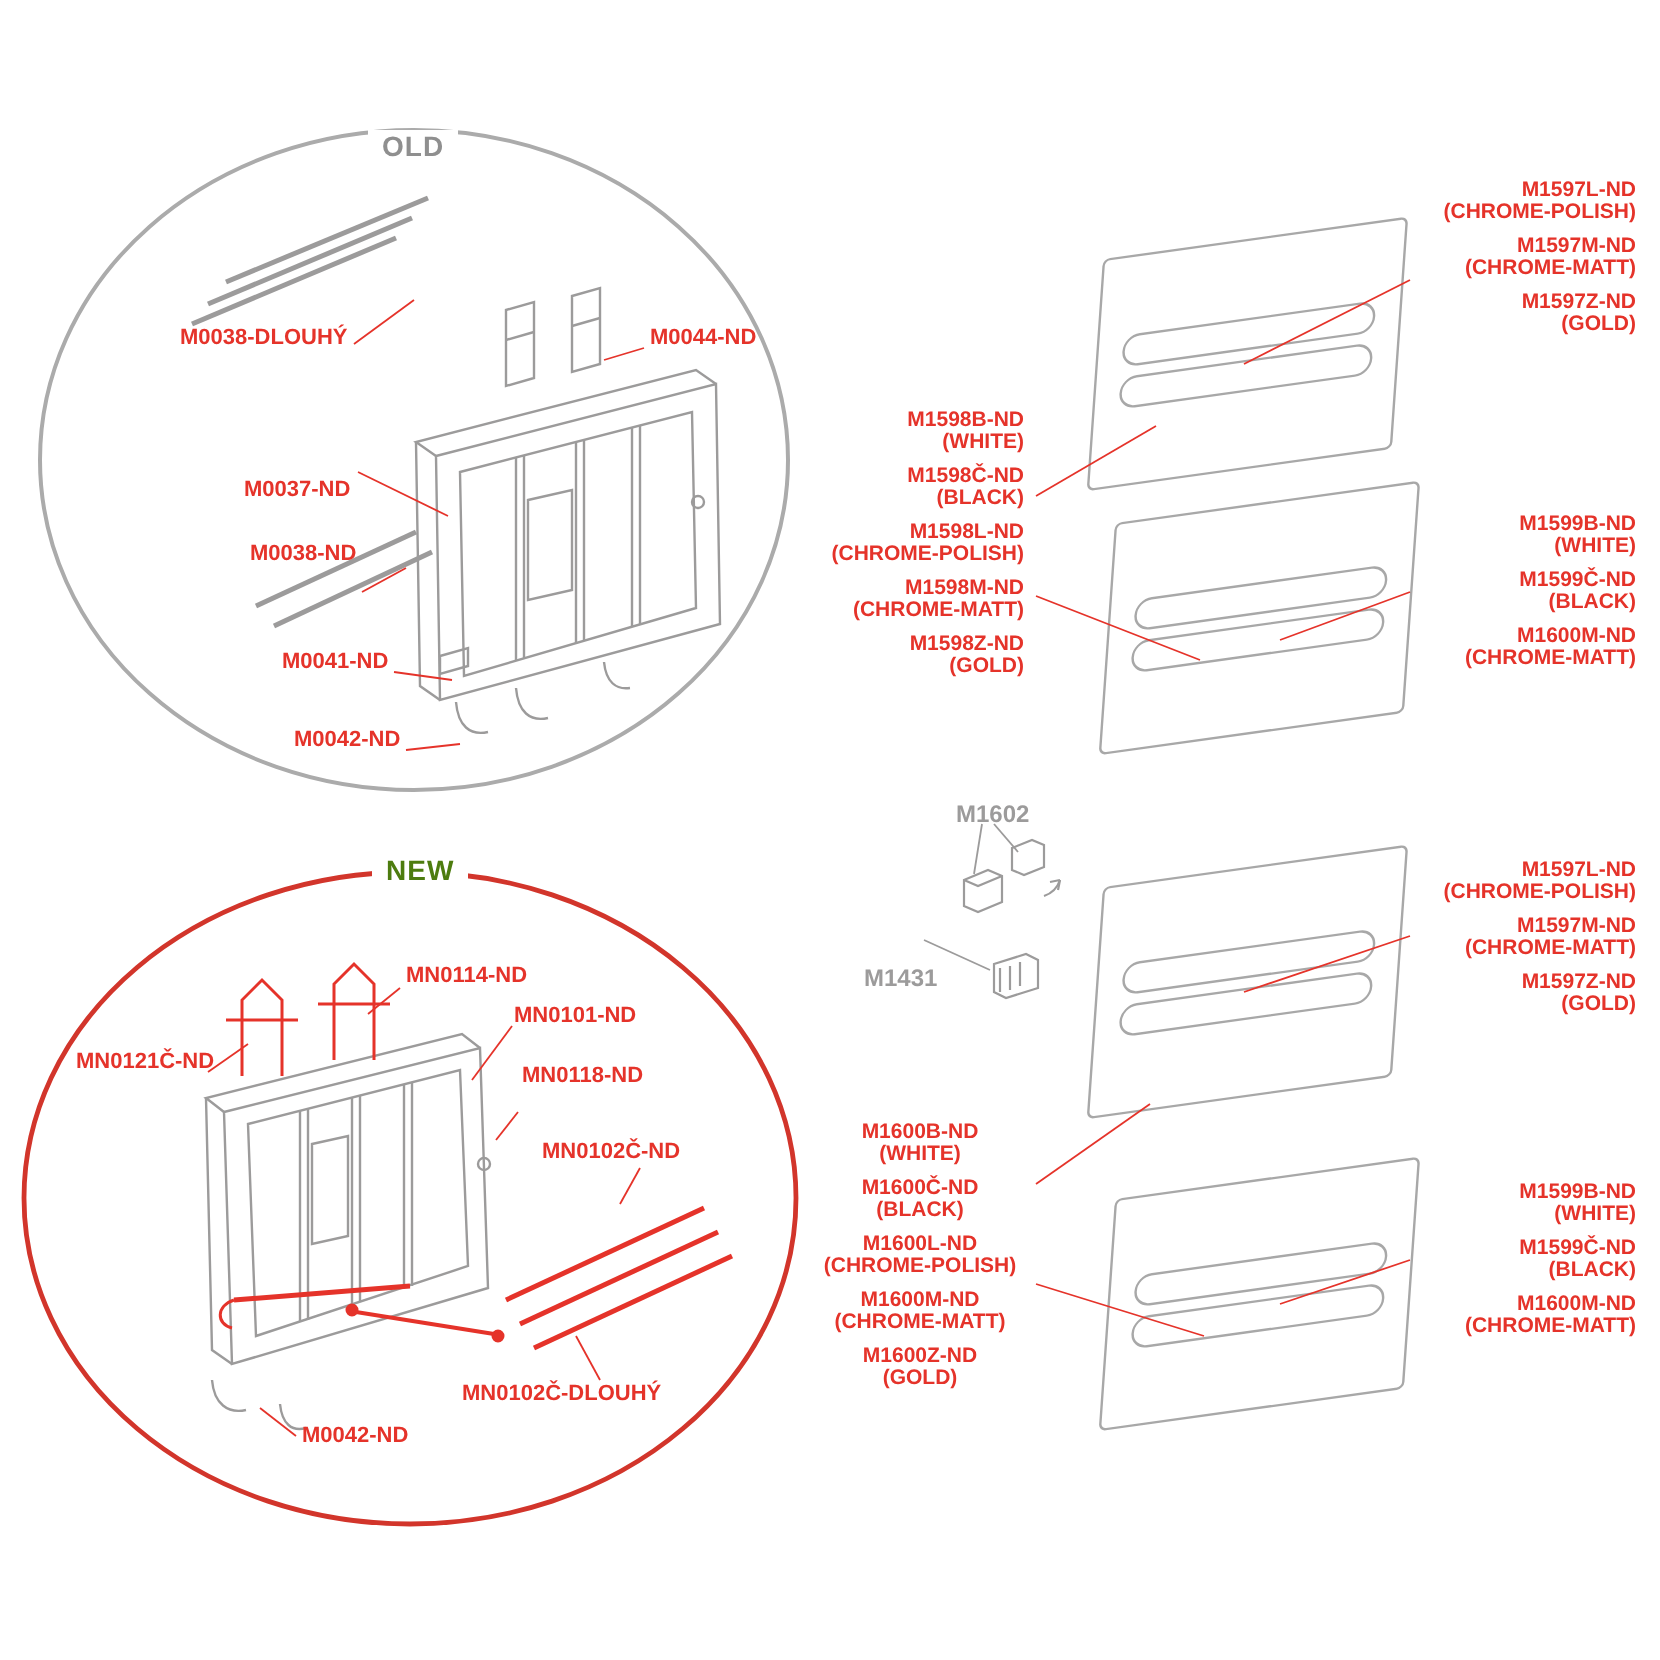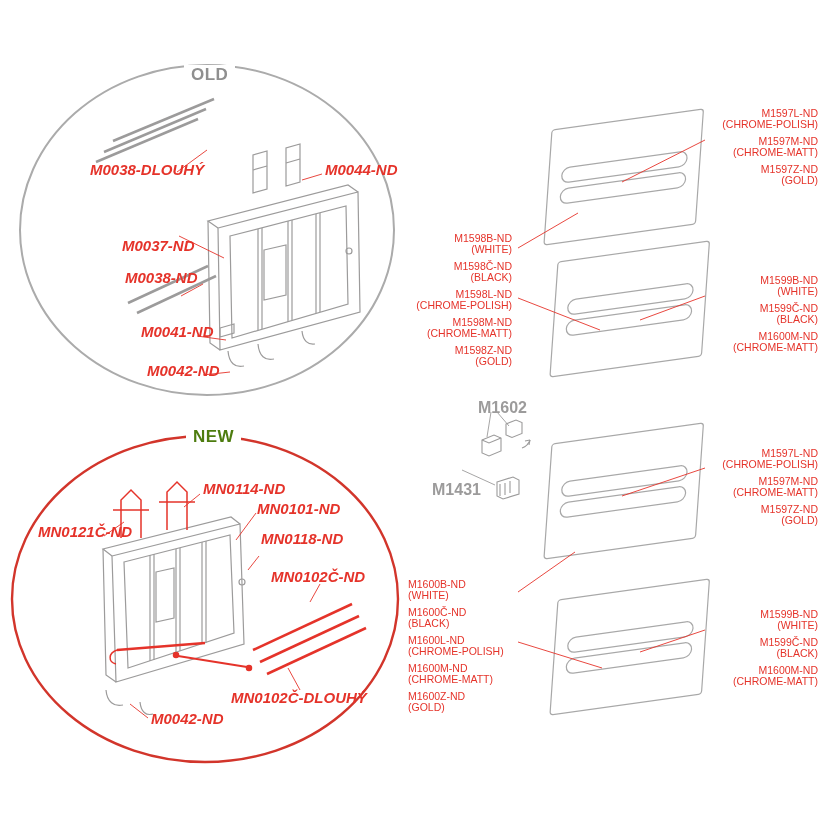--- a/index.html
+++ b/index.html
@@ -1,30 +1,30 @@
 <!DOCTYPE html>
 <html><head>
 <meta charset="utf-8">
 <style>
   html,body{margin:0;padding:0;background:#fff;}
   .canvas{position:relative;width:830px;height:830px;background:#fff;overflow:hidden;font-family:"Liberation Sans",sans-serif;}
   .art{position:absolute;left:0;top:0;z-index:1;}
-  .red-label{position:absolute;z-index:3;color:#E5332A;font-weight:bold;font-size:15px;line-height:11px;white-space:nowrap;font-style:italic;}
-  .gray-label{position:absolute;z-index:3;color:#9C9B9B;font-weight:bold;font-size:16px;line-height:11px;white-space:nowrap;}
-  .section-title{position:absolute;z-index:3;font-weight:bold;font-size:17px;letter-spacing:.5px;background:#fff;padding:0 7px;}
+  .red-label{position:absolute;z-index:3;color:#E5332A;font-weight:bold;font-size:11px;line-height:11px;white-space:nowrap;}
+  .gray-label{position:absolute;z-index:3;color:#9C9B9B;font-weight:bold;font-size:12px;line-height:11px;white-space:nowrap;}
+  .section-title{position:absolute;z-index:3;font-weight:bold;font-size:14px;letter-spacing:.5px;background:#fff;padding:0 7px;}
   .title-old{left:184px;top:65px;color:#8F8F8F;}
   .title-new{left:186px;top:427px;color:#4d7c0f;}
-  .plate-label-group{position:absolute;z-index:3;color:#E5332A;font-weight:normal;font-size:10.5px;line-height:10.5px;margin-top:18px;}
+  .plate-label-group{position:absolute;z-index:3;color:#E5332A;font-weight:bold;font-size:10.5px;line-height:10.5px;}
   .plate-label-group.align-right{text-align:right;}
   .pl-item{margin-bottom:7px;}
   .grp-a{right:12px;top:90px;}
-  .grp-b{left:408px;width:104px;top:215px;text-align:right;}
+  .grp-b{left:408px;width:104px;top:205px;text-align:right;}
   .grp-c{right:12px;top:257px;}
   .grp-d{right:12px;top:430px;}
-  .grp-e{left:408px;width:104px;top:561px;text-align:left;}
+  .grp-e{left:408px;width:104px;top:561px;text-align:center;}
   .grp-f{right:12px;top:591px;}
 </style>
 </head>
 <body>
 
 <div class="canvas">
 
   <svg class="art" width="830" height="830" viewBox="0 0 830 830">
     <defs>
       <g id="plateShape">

